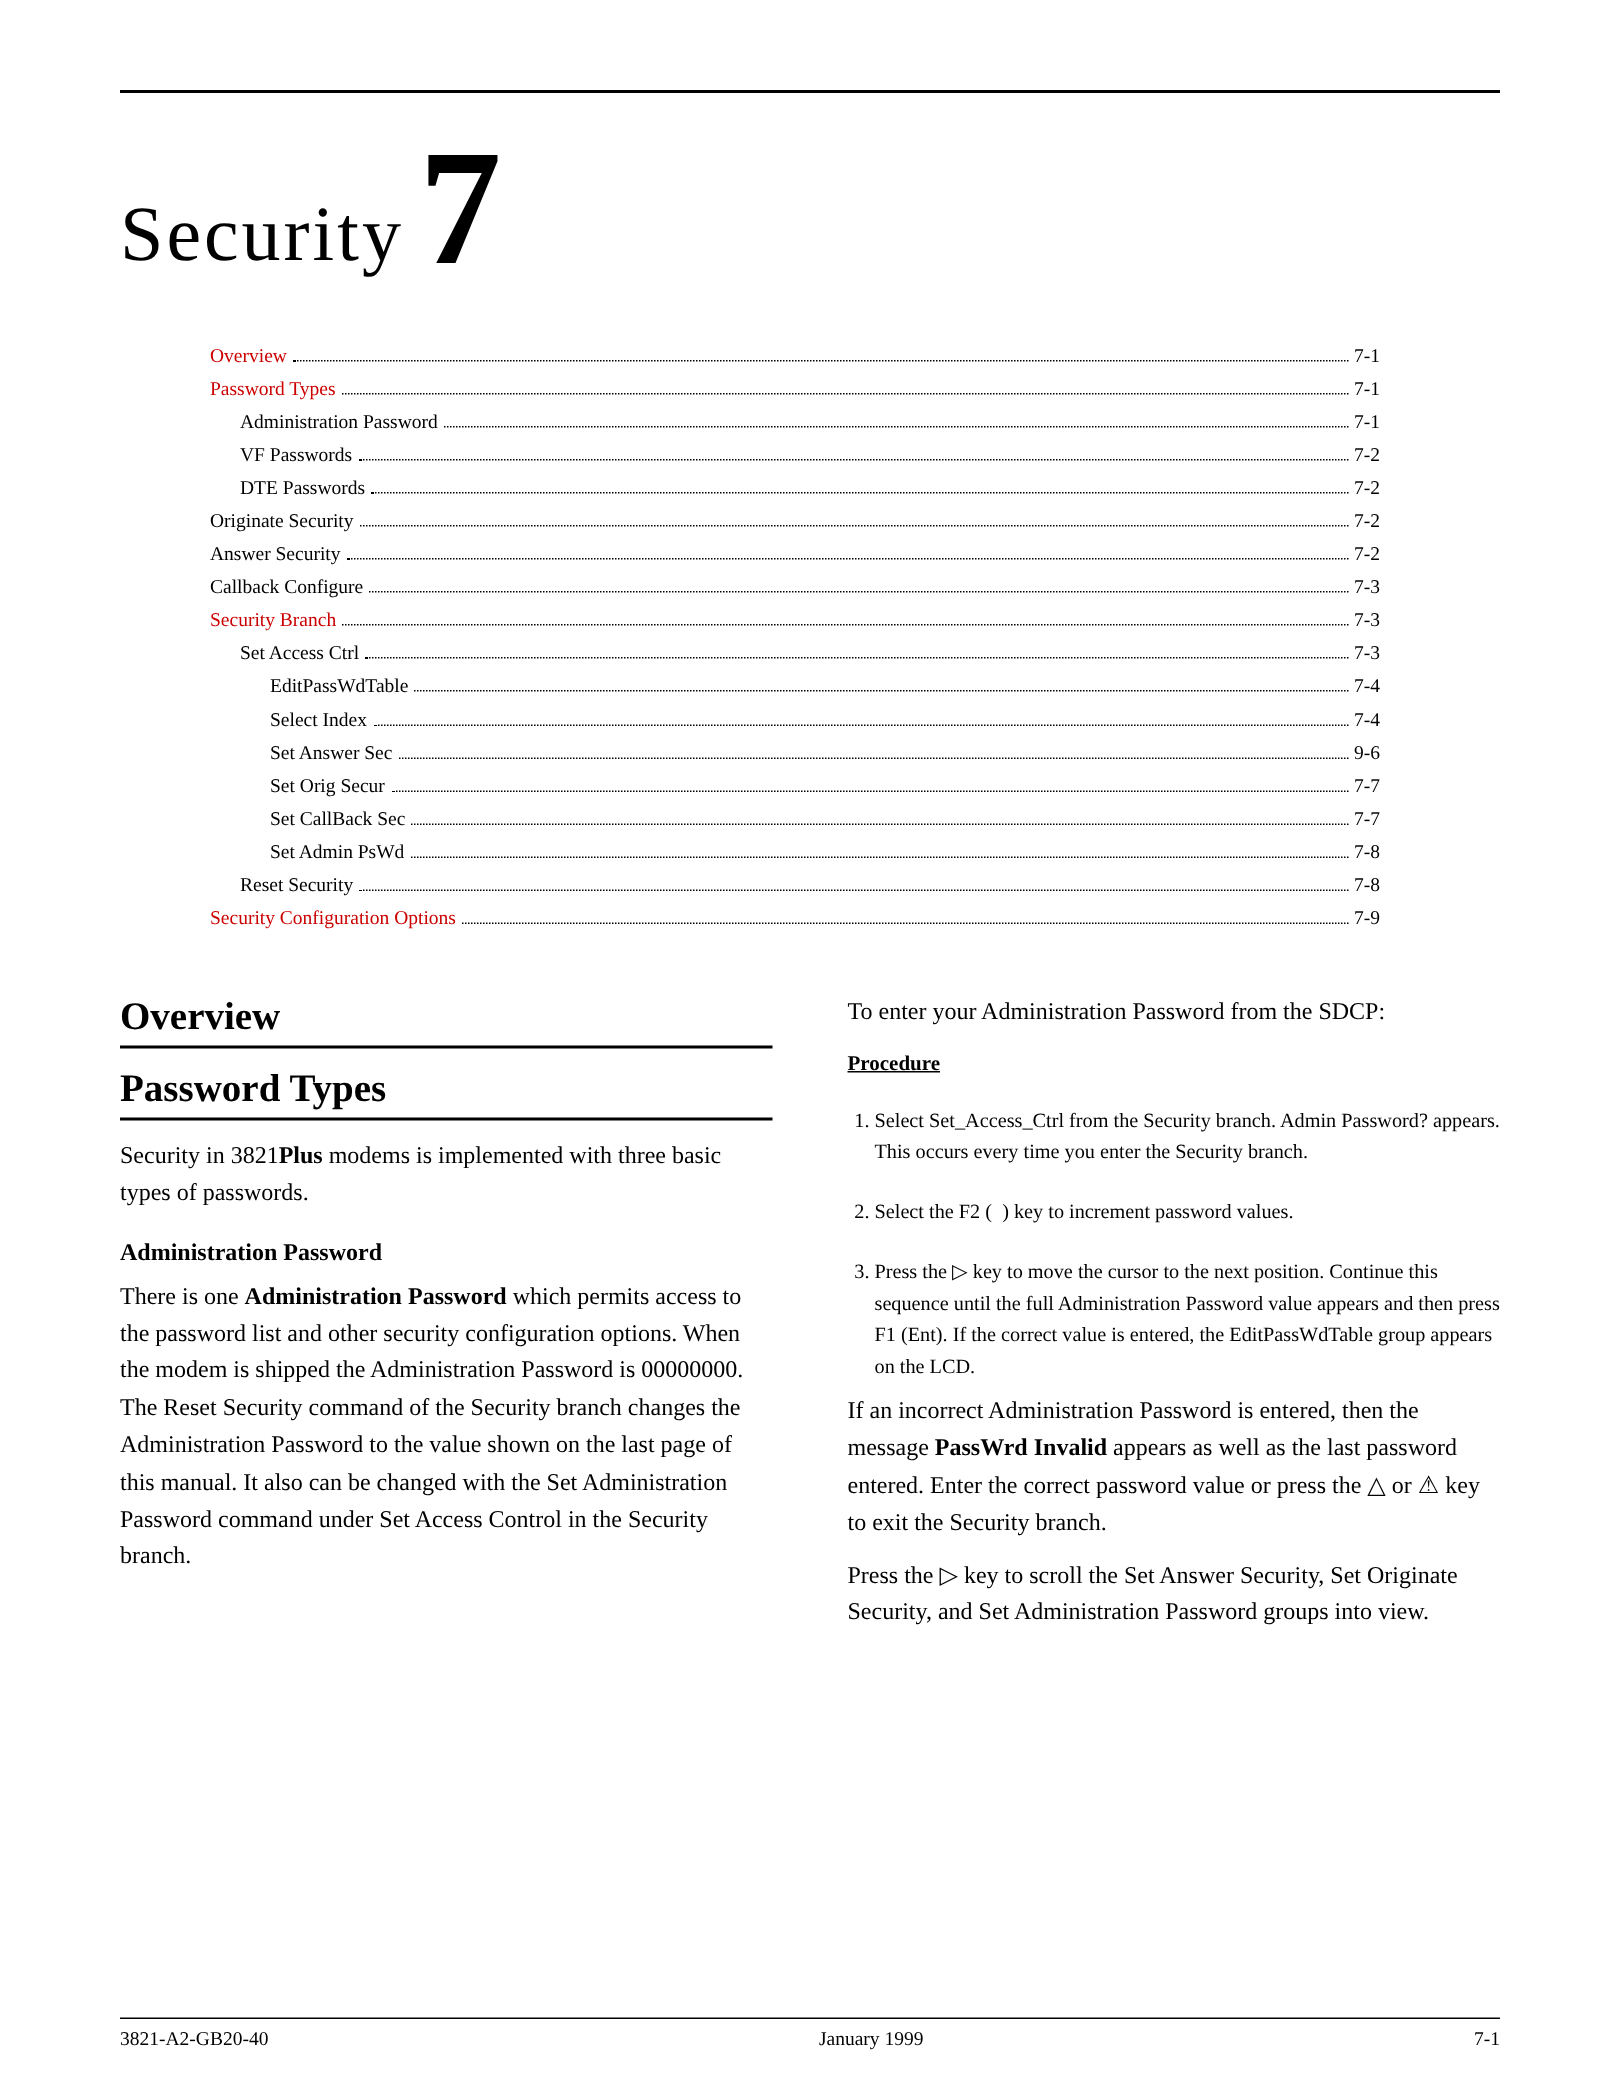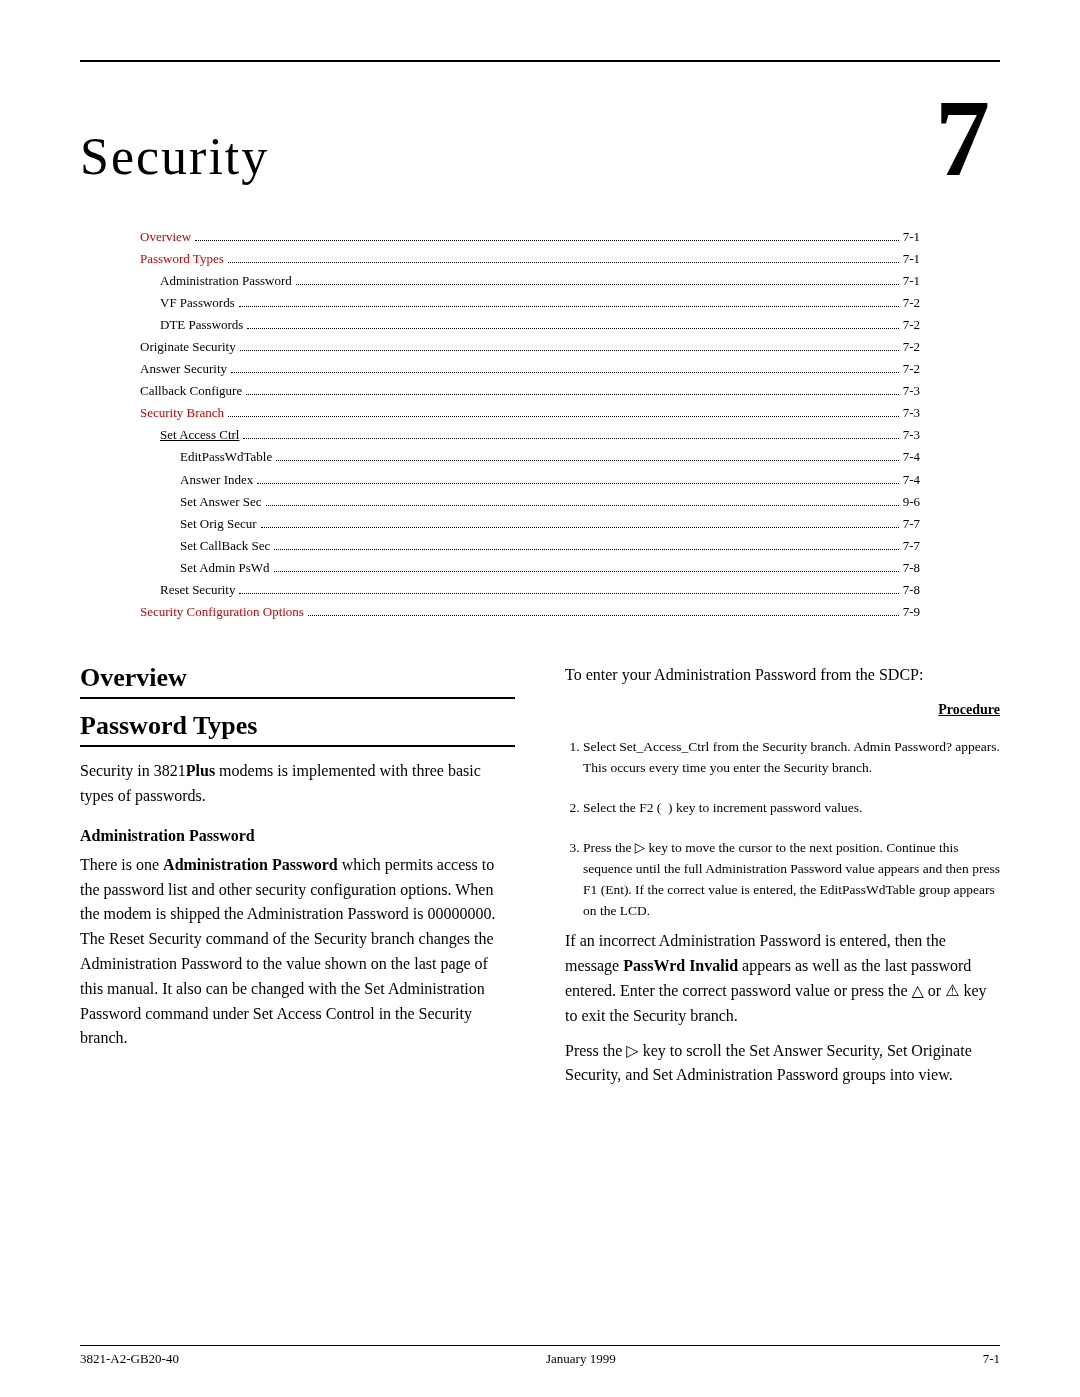--- a/index.html
+++ b/index.html
@@ -18,21 +18,21 @@
       padding: 60px 80px 60px 80px;
       position: relative;
     }
     .top-border {
       border-top: 2px solid #000;
       margin-bottom: 0;
       width: 100%;
     }
     .chapter-header {
       display: flex;
-      justify-content: space-between;
+      justify-content: flex-start;
       align-items: flex-end;
       margin-top: 30px;
       margin-bottom: 40px;
       padding-right: 10px;
     }
     .chapter-title {
       font-size: 52px;
       font-weight: normal;
       font-family: Times New Roman, serif;
       letter-spacing: 2px;
@@ -100,21 +100,20 @@
       margin-top: 18px;
       margin-bottom: 8px;
     }
     h4.procedure-title {
       font-size: 14px;
       font-weight: bold;
       font-family: Times New Roman, serif;
       margin-top: 14px;
       margin-bottom: 8px;
       text-decoration: underline;
-      text-align: right;
     }
     p {
       font-size: 16px;
       line-height: 1.55;
       margin-bottom: 10px;
       font-family: Times New Roman, serif;
     }
     p .bold { font-weight: bold; }
     ol {
       margin-left: 18px;
@@ -190,31 +189,31 @@
         <span class="toc-label" style="padding-left: 0px;">Callback Configure</span>
         <span class="toc-dots"></span>
         <span class="toc-page">7-3</span>
       </div>
       <div class="toc-item">
         <span class="toc-label toc-red" style="padding-left: 0px;">Security Branch</span>
         <span class="toc-dots"></span>
         <span class="toc-page">7-3</span>
       </div>
       <div class="toc-item">
-        <span class="toc-label" style="padding-left: 20px; text-decoration: underline;">Set Access Ctrl</span>
+        <span class="toc-label" style="padding-left: 20px;">Set Access Ctrl</span>
         <span class="toc-dots"></span>
         <span class="toc-page">7-3</span>
       </div>
       <div class="toc-item">
         <span class="toc-label" style="padding-left: 40px;">EditPassWdTable</span>
         <span class="toc-dots"></span>
         <span class="toc-page">7-4</span>
       </div>
       <div class="toc-item">
-        <span class="toc-label" style="padding-left: 40px;">Answer Index</span>
+        <span class="toc-label" style="padding-left: 40px;">Select Index</span>
         <span class="toc-dots"></span>
         <span class="toc-page">7-4</span>
       </div>
       <div class="toc-item">
         <span class="toc-label" style="padding-left: 40px;">Set Answer Sec</span>
         <span class="toc-dots"></span>
         <span class="toc-page">9-6</span>
       </div>
       <div class="toc-item">
         <span class="toc-label" style="padding-left: 40px; text-align: center;">Set Orig Secur</span>

